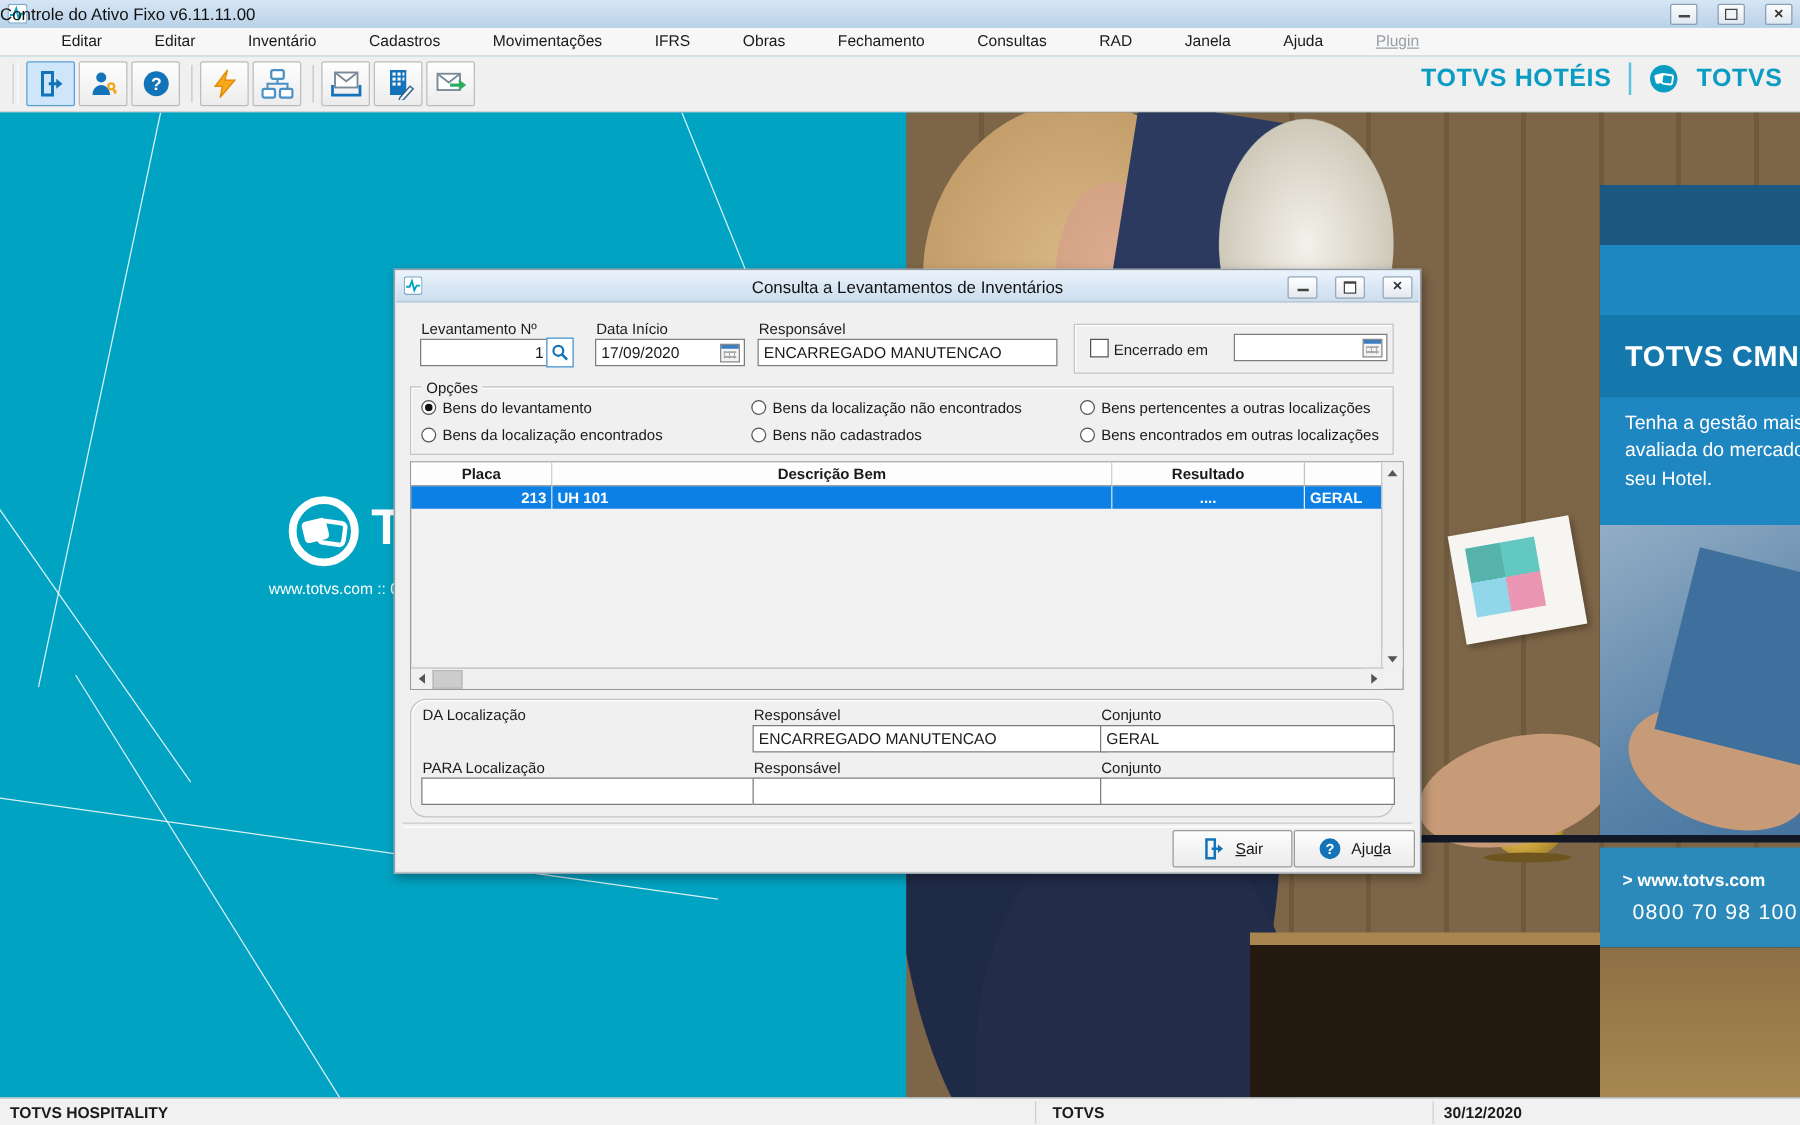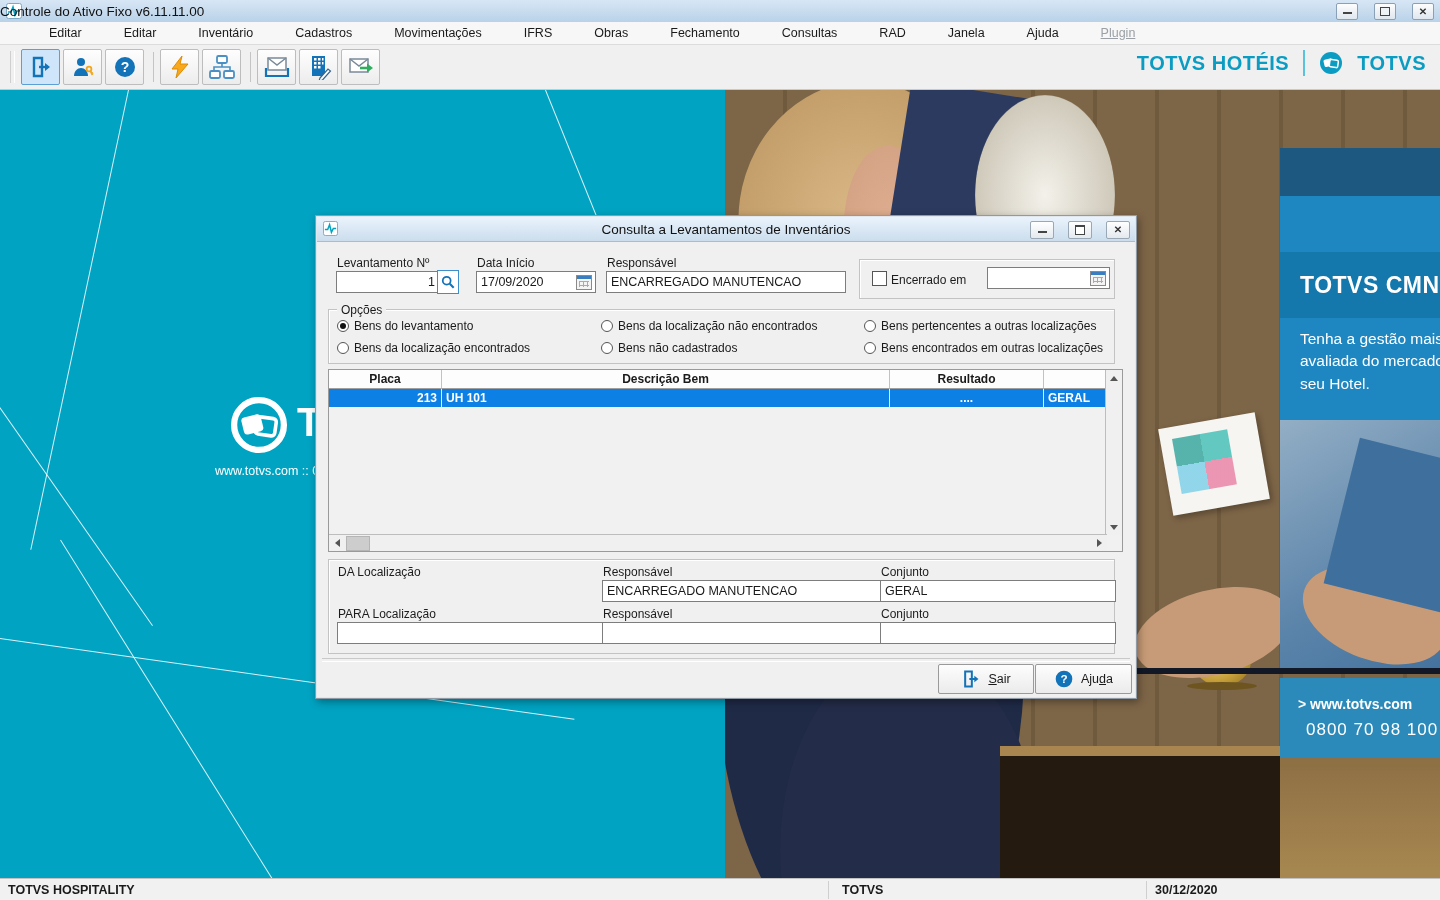--- a/index.html
+++ b/index.html
@@ -386,21 +386,21 @@
         <div class="sbtn" style="left:0;">
             <span class="tri left"></span>
           </div>
         <div class="thumb" style="left:17px;top:1px;width:22px;height:13px;"></div>
         <div class="sbtn" style="right:0;">
             <span class="tri right"></span>
           </div>
       </div>
     </div>
 
-    <div class="groupbox" style="left:12px;top:343px;width:785px;height:93px;">
+    <div class="groupbox" style="left:12px;top:343px;width:785px;height:93px;border-radius:13px;">
       <div class="lbl" style="left:9px;top:5px;">DA Localização</div>
       <div class="lbl" style="left:274px;top:5px;">Responsável</div>
       <div class="lbl" style="left:552px;top:5px;">Conjunto</div>
       <div class="field" style="left:273px;top:20px;width:274px;">ENCARREGADO MANUTENCAO</div>
       <div class="field" style="left:551px;top:20px;width:226px;">GERAL</div>
       <div class="lbl" style="left:9px;top:47px;">PARA Localização</div>
       <div class="lbl" style="left:274px;top:47px;">Responsável</div>
       <div class="lbl" style="left:552px;top:47px;">Conjunto</div>
       <div class="field" style="left:8px;top:62px;width:261px;"></div>
       <div class="field" style="left:273px;top:62px;width:274px;"></div>

